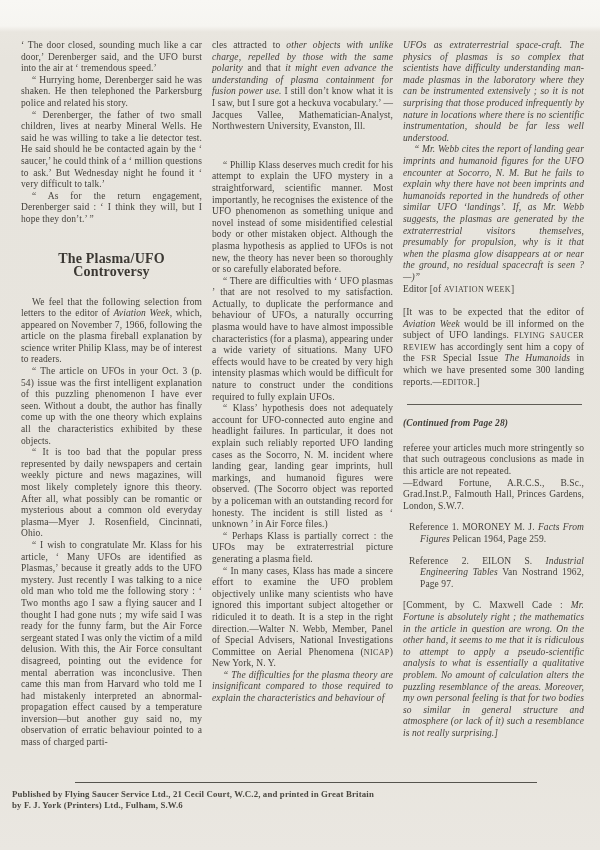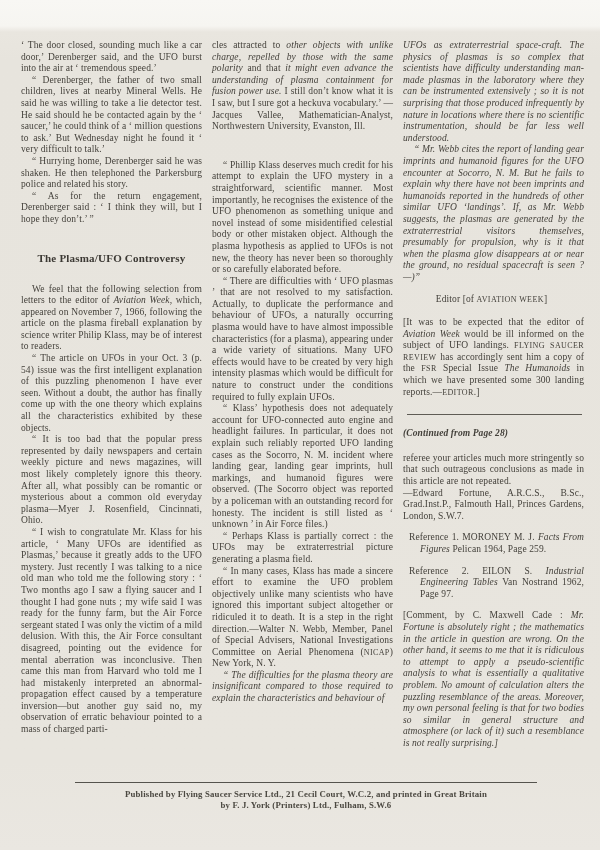--- a/index.html
+++ b/index.html
@@ -18,54 +18,54 @@
     font-size:9.5px;line-height:11.6px;text-align:justify;
     letter-spacing:0.1px;
   }
   .para{margin:0;}
   .para span{white-space:pre-wrap;}
   .indent{text-indent:11px;}
   .opening{text-indent:0;}
   .indent-gap{text-indent:11px;margin-top:27px;}
   .heading{
     text-indent:0;text-align:center;font-weight:bold;
-    font-size:11px;line-height:13px;margin:26px 0 19px;color:#3b3833;
+    font-size:14px;line-height:13px;margin:26px 0 19px;color:#3b3833;
     letter-spacing:0.2px;
   }
-  .editor-line{text-indent:0;text-align:center;padding-right:4px;margin-top:11px;}
+  .editor-line{text-indent:0;text-align:left;padding-right:4px;margin-top:1px;}
   .note{text-indent:0;margin-top:11px;}
   .rule{height:1px;background:#5f5c55;margin:16px 2px 13px 4px;}
   .continued{text-indent:0;margin:0 0 13px;font-weight:bold;}
   .plain-gap{text-indent:0;}
   .signature{text-indent:0;}
   .ref{text-indent:-11px;padding-left:17px;margin-top:10px;}
   .comment{text-indent:0;margin-top:10px;}
   .it{font-style:italic;}
   .sc{font-size:8px;letter-spacing:0.4px;}
   .footer{
-    position:absolute;left:0;right:0;top:782px;text-align:center;margin-left:12px;
+    position:absolute;left:0;right:0;top:782px;text-align:left;margin-left:12px;
   }
   .footer-rule{
     width:462px;height:1px;background:#55534d;margin:0 auto 6px;
   }
   .footer-line{
     font-size:8.8px;line-height:10.5px;font-weight:bold;color:#4b4841;
     margin:0;letter-spacing:0.15px;
   }
 </style>
 </head>
 <body>
 
 <div class="page">
 
   <div class="cols">
     <div class="col">
         <p class="para opening"><span>‘ The door closed, sounding much like a car door,’ Derenberger said, and the UFO burst into the air at ‘ tremendous speed.’</span></p>
+        <p class="para indent"><span>“ Hurrying home, Derenberger said he was shaken. He then telephoned the Parkersburg police and related his story.</span></p>
         <p class="para indent"><span>“ Derenberger, the father of two small children, lives at nearby Mineral Wells. He said he was willing to take a lie detector test. He said should he be contacted again by the ‘ saucer,’ he could think of a ‘ million questions to ask.’ But Wednesday night he found it ‘ very difficult to talk.’</span></p>
-        <p class="para indent"><span>“ Hurrying home, Derenberger said he was shaken. He then telephoned the Parkersburg police and related his story.</span></p>
         <p class="para indent"><span>“ As for the return engagement, Derenberger said : ‘ I think they will, but I hope they don’t.’ ”</span></p>
         <p class="para heading"><span>The Plasma/UFO Controversy</span></p>
         <p class="para indent"><span>We feel that the following selection from letters to the editor of </span><span class="it">Aviation Week</span><span>, which, appeared on November 7, 1966, following the article on the plasma fireball explanation by science writer Philip Klass, may be of interest to readers.</span></p>
         <p class="para indent"><span>“ The article on UFOs in your Oct. 3 (p. 54) issue was the first intelligent explanation of this puzzling phenomenon I have ever seen. Without a doubt, the author has finally come up with the one theory which explains all the characteristics exhibited by these objects.</span></p>
         <p class="para indent"><span>“ It is too bad that the popular press represented by daily newspapers and certain weekly picture and news magazines, will most likely completely ignore this theory. After all, what possibly can be romantic or mysterious about a common old everyday plasma—Myer J. Rosenfield, Cincinnati, Ohio.</span></p>
         <p class="para indent"><span>“ I wish to congratulate Mr. Klass for his article, ‘ Many UFOs are identified as Plasmas,’ because it greatly adds to the UFO mystery. Just recently I was talking to a nice old man who told me the following story : ‘ Two months ago I saw a flying saucer and I thought I had gone nuts ; my wife said I was ready for the funny farm, but the Air Force sergeant stated I was only the victim of a mild delusion. With this, the Air Force consultant disagreed, pointing out the evidence for mental aberration was inconclusive. Then came this man from Harvard who told me I had mistakenly interpreted an abnormal-propagation effect caused by a temperature inversion—but another guy said no, my observation of erratic behaviour pointed to a mass of charged parti-</span></p>
       </div>
     <div class="col">
         <p class="para opening"><span>cles attracted to </span><span class="it">other objects with unlike charge, repelled by those with the same polarity</span><span> and that </span><span class="it">it might even advance the understanding of plasma containment for fusion power use.</span><span> I still don’t know what it is I saw, but I sure got a heckuva vocabulary.’ — Jacques Vallee, Mathematician-Analyst, Northwestern University, Evanston, Ill.</span></p>
         <p class="para indent-gap"><span>“ Phillip Klass deserves much credit for his attempt to explain the UFO mystery in a straightforward, scientific manner. Most importantly, he recognises the existence of the UFO phenomenon as something unique and novel instead of some misidentified celestial body or other mistaken object. Although the plasma hypothesis as applied to UFOs is not new, the theory has never been so thoroughly or so carefully elaborated before.</span></p>

